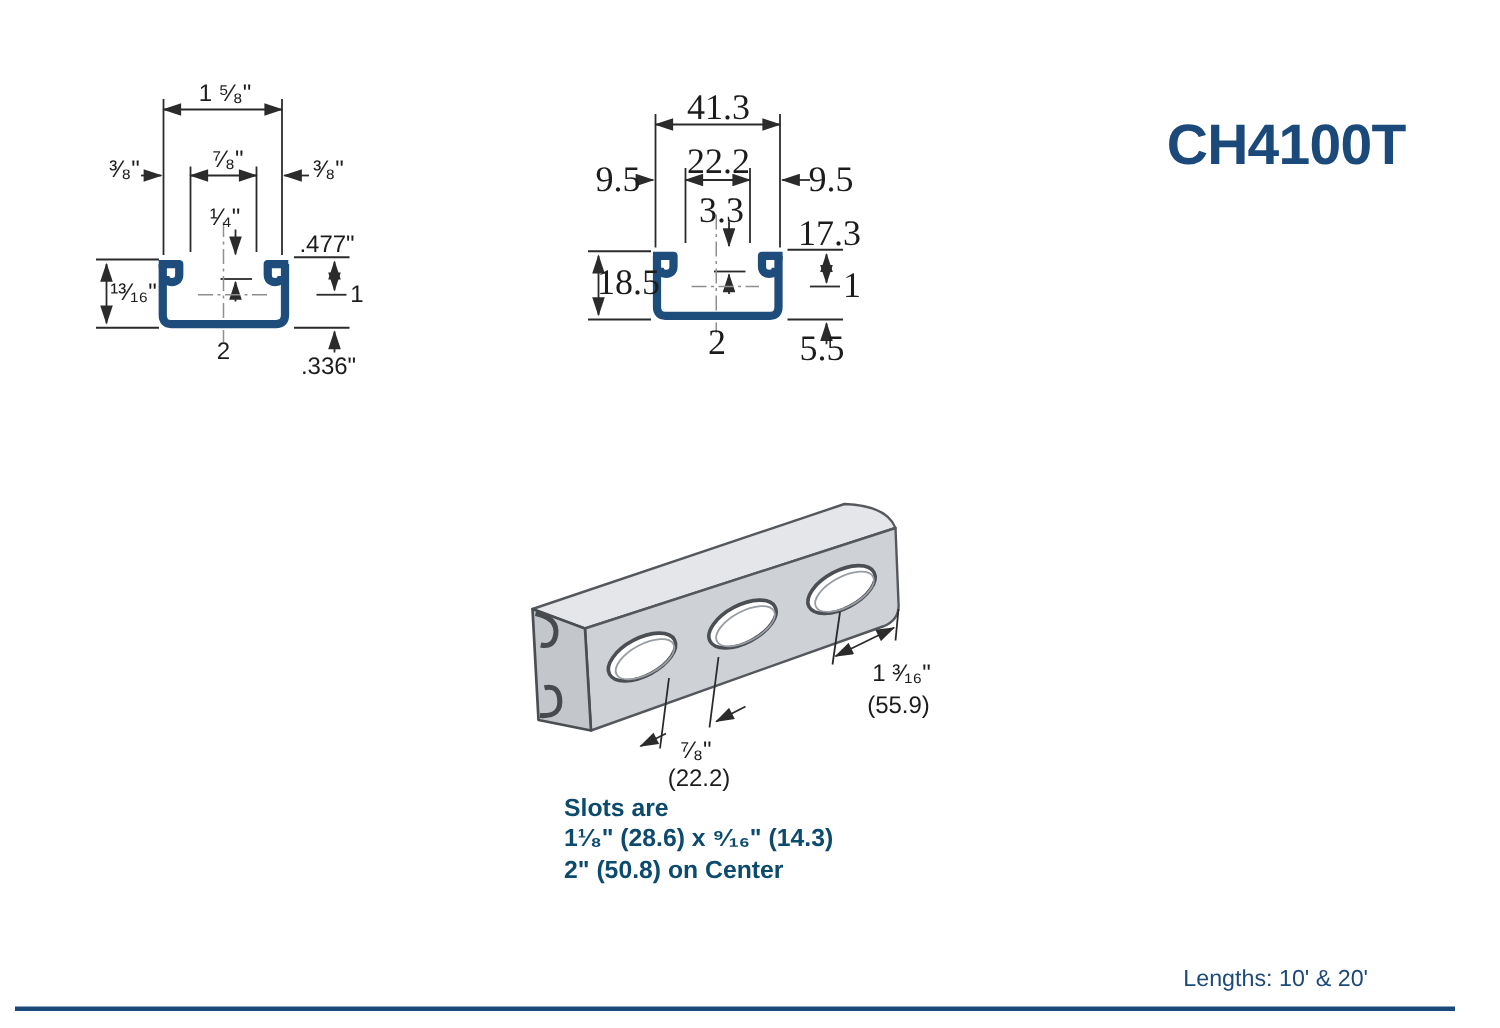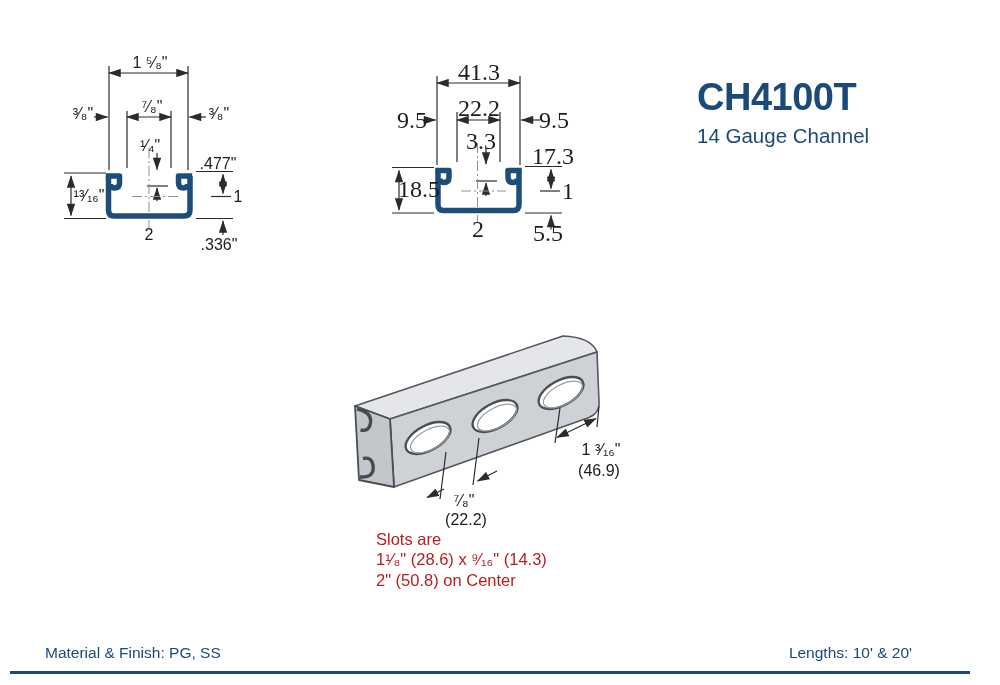--- a/index.html
+++ b/index.html
@@ -3,22 +3,22 @@
 <meta charset="utf-8">
 <style>
   html,body{margin:0;padding:0;background:#ffffff;}
   .page{position:relative;width:1000px;height:685px;background:#ffffff;overflow:hidden;
         font-family:"Liberation Sans","DejaVu Sans",sans-serif;}
   svg.linework{position:absolute;left:0;top:0;}
   .lbl{position:absolute;transform:translate(-50%,-50%);white-space:nowrap;color:#1c1c1c;line-height:1;}
   .imp{font-family:"Liberation Sans","DejaVu Sans",sans-serif;font-size:16px;}
   .met{font-family:"Liberation Serif","DejaVu Serif",serif;font-size:24px;}
   .iso{font-family:"Liberation Sans","DejaVu Sans",sans-serif;font-size:16px;}
-  .note-line{position:absolute;white-space:nowrap;color:#b91c1c;font-size:16.5px;line-height:1;}
-  .title-block{position:absolute;left:697px;top:78px;width:240px;text-align:left;color:#1b4a7a;}
+  .note-line{position:absolute;white-space:nowrap;color:#0c4a6e;font-size:16.5px;line-height:1;font-weight:bold;}
+  .title-block{position:absolute;left:697px;top:78px;width:240px;text-align:right;color:#1b4a7a;}
   .title-block .part{font-size:38px;font-weight:bold;letter-spacing:-0.5px;line-height:1;margin:0;}
   .title-block .size{font-size:20px;margin-top:15px;line-height:1;}
   .title-block .gauge{font-size:20.5px;margin-top:10px;line-height:1;}
   .title-block .weight{font-size:20.5px;margin-top:9px;line-height:1;}
   .footer-text{position:absolute;top:644px;color:#1b4a7a;font-size:15.5px;white-space:nowrap;}
   .footer-left{left:45px;}
   .footer-right{right:88px;}
   .footer-rule{position:absolute;left:10px;top:671px;width:960px;height:2.5px;background:#1b4a7a;}
 </style>
 </head>
@@ -158,29 +158,27 @@
   <span class="lbl met" style="left:554px;top:120px">9.5</span>
   <span class="lbl met" style="left:481px;top:141px">3.3</span>
   <span class="lbl met" style="left:553px;top:156px">17.3</span>
   <span class="lbl met" style="left:419px;top:189px">18.5</span>
   <span class="lbl met" style="left:568px;top:191px">1</span>
   <span class="lbl met" style="left:478px;top:229px">2</span>
   <span class="lbl met" style="left:548px;top:233px">5.5</span>
 
   <div class="title-block">
     <div class="part">CH4100T</div>
-    <div class="gauge">14 Gauge Channel</div>
   </div>
 
   <span class="lbl iso" style="left:601px;top:450px">1 ³⁄₁₆"</span>
-  <span class="lbl iso" style="left:599px;top:471px">(46.9)</span>
+  <span class="lbl iso" style="left:599px;top:471px">(55.9)</span>
   <span class="lbl iso" style="left:464px;top:501px">⁷⁄₈"</span>
   <span class="lbl iso" style="left:466px;top:520px">(22.2)</span>
 
   <div class="note-line" style="left:376px;top:531px">Slots are</div>
   <div class="note-line" style="left:376px;top:551px">1¹⁄₈" (28.6) x ⁹⁄₁₆" (14.3)</div>
   <div class="note-line" style="left:376px;top:572px">2" (50.8) on Center</div>
 
-  <div class="footer-text footer-left">Material &amp; Finish: PG, SS</div>
   <div class="footer-text footer-right">Lengths: 10' &amp; 20'</div>
   <div class="footer-rule"></div>
 
 </div>
 
 </body></html>

